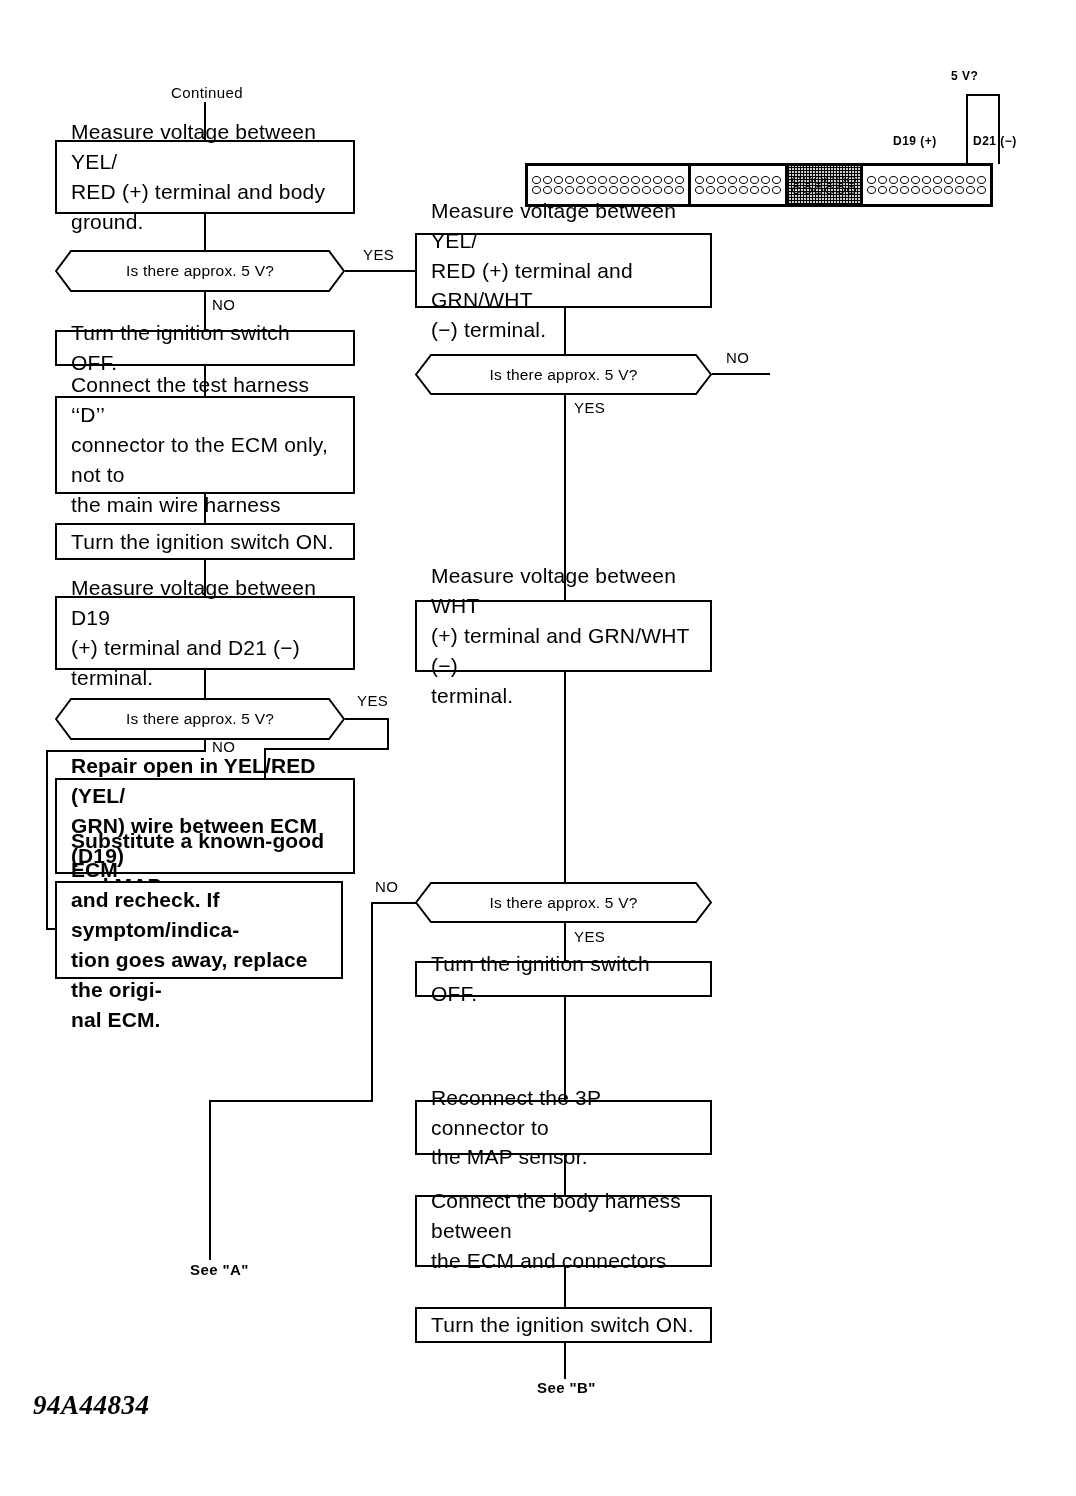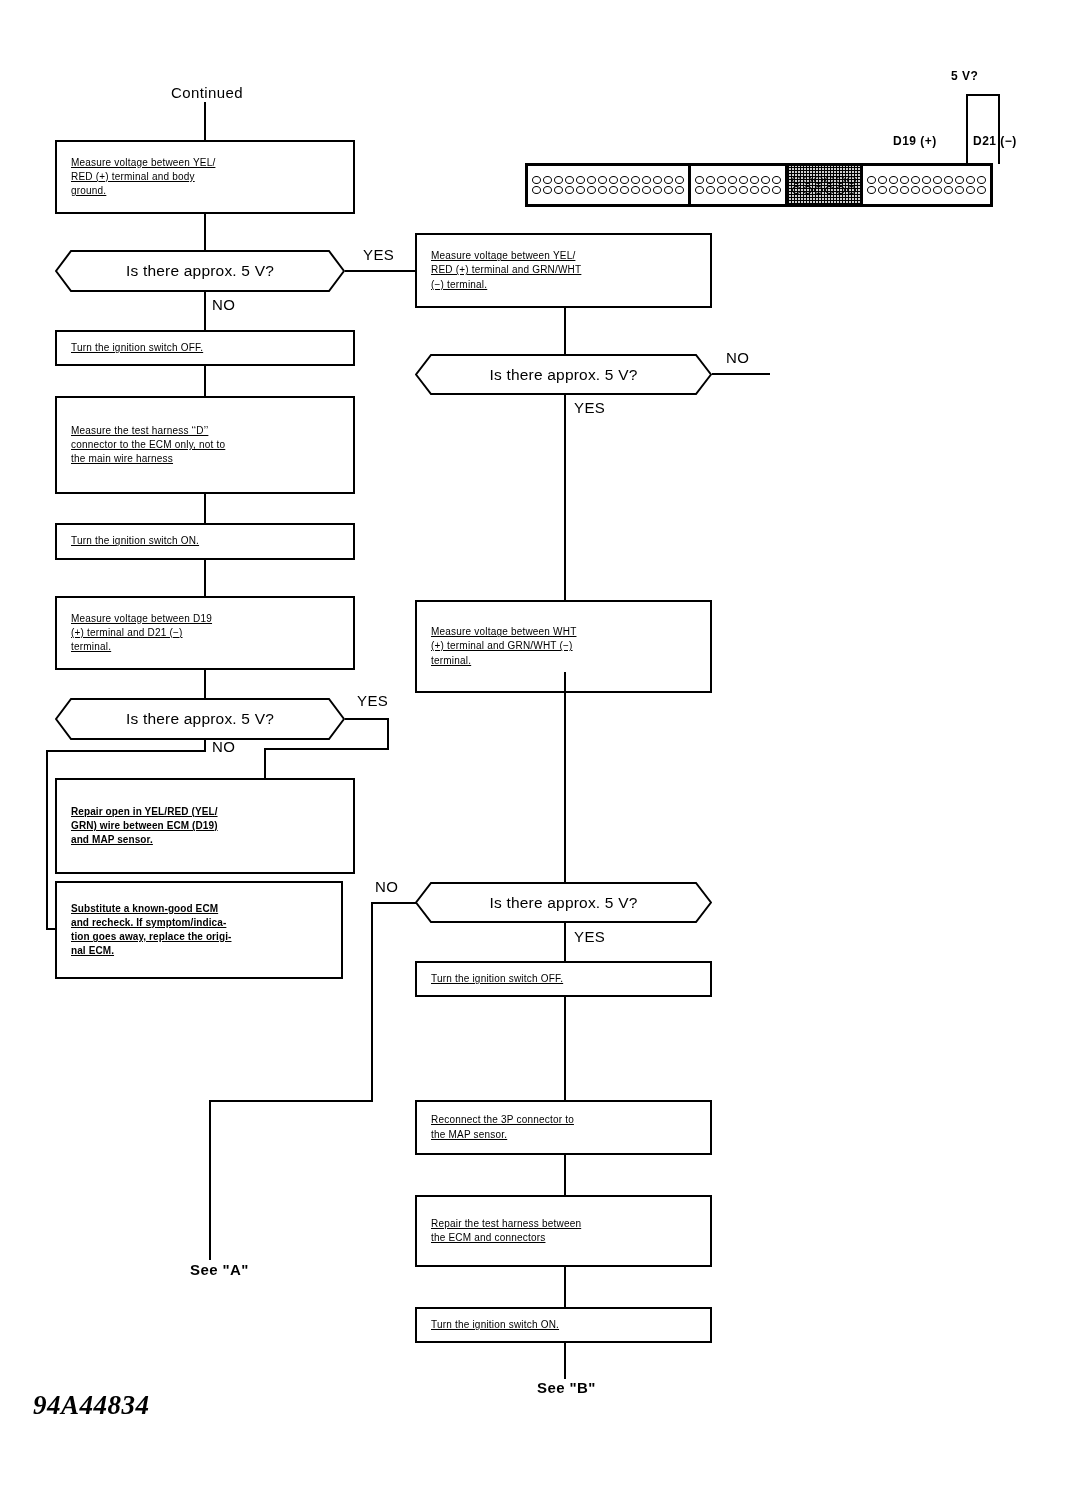--- a/index.html
+++ b/index.html
@@ -21,25 +21,24 @@
   .box {
     position: absolute;
     box-sizing: border-box;
     border: 2px solid #000;
     background: #fff;
     display: flex;
     align-items: center;
     padding: 6px 14px;
   }
   .box .txt {
-    font-size: 10px;
+    font-size: 21px;
     line-height: 1.42;
     letter-spacing: 0.2px;
     white-space: pre-line;
-    text-decoration: underline;
   }
   .box.bold .txt {
     font-weight: bold;
     letter-spacing: 0.1px;
   }
 
   
   .hex {
     position: absolute;
   }
@@ -270,21 +269,21 @@
   <div class="line vline" style="left:204px; top:292px; height:38px;"></div>
   <div class="lbl" style="left:212px; top:296px;">NO</div>
 
   <div class="box" style="left:55px; top:330px; width:300px; height:36px;">
     <span class="txt">Turn the ignition switch OFF.</span>
   </div>
 
   <div class="line vline" style="left:204px; top:366px; height:30px;"></div>
 
   <div class="box" style="left:55px; top:396px; width:300px; height:98px;">
-    <span class="txt">Measure the test harness ‘‘D’’
+    <span class="txt">Connect the test harness ‘‘D’’
 connector to the ECM only, not to
 the main wire harness</span>
   </div>
 
   <div class="line vline" style="left:204px; top:494px; height:29px;"></div>
 
   <div class="box" style="left:55px; top:523px; width:300px; height:37px;">
     <span class="txt">Turn the ignition switch ON.</span>
   </div>
 
@@ -353,21 +352,21 @@
     <div class="hextxt">Is there approx. 5 V?</div>
   </div>
 
   <div class="line hline" style="left:712px; top:373px; width:58px;"></div>
   <div class="lbl" style="left:726px; top:349px;">NO</div>
 
 
   <div class="lbl" style="left:574px; top:399px;">YES</div>
   <div class="line vline" style="left:564px; top:395px; height:205px;"></div>
 
-  <div class="box" style="left:415px; top:600px; width:297px; height:93px;">
+  <div class="box" style="left:415px; top:600px; width:297px; height:72px;">
     <span class="txt">Measure voltage between WHT
 (+) terminal and GRN/WHT (−)
 terminal.</span>
   </div>
 
   <div class="line vline" style="left:564px; top:672px; height:210px;"></div>
 
   <div class="hex" style="left:415px; top:882px; width:297px; height:41px;">
     <svg width="297" height="41" viewBox="0 0 297 41">
       <polygon points="16,1 281,1 296,20.5 281,40 16,40 1,20.5" fill="#fff" stroke="#000" stroke-width="2"></polygon>
@@ -385,21 +384,21 @@
   <div class="line vline" style="left:564px; top:997px; height:103px;"></div>
 
   <div class="box" style="left:415px; top:1100px; width:297px; height:55px;">
     <span class="txt">Reconnect the 3P connector to
 the MAP sensor.</span>
   </div>
 
   <div class="line vline" style="left:564px; top:1155px; height:40px;"></div>
 
   <div class="box" style="left:415px; top:1195px; width:297px; height:72px;">
-    <span class="txt">Repair the test harness between
+    <span class="txt">Connect the body harness between
 the ECM and connectors</span>
   </div>
 
   <div class="line vline" style="left:564px; top:1267px; height:40px;"></div>
 
   <div class="box" style="left:415px; top:1307px; width:297px; height:36px;">
     <span class="txt">Turn the ignition switch ON.</span>
   </div>
 
   <div class="line vline" style="left:564px; top:1343px; height:36px;"></div>

